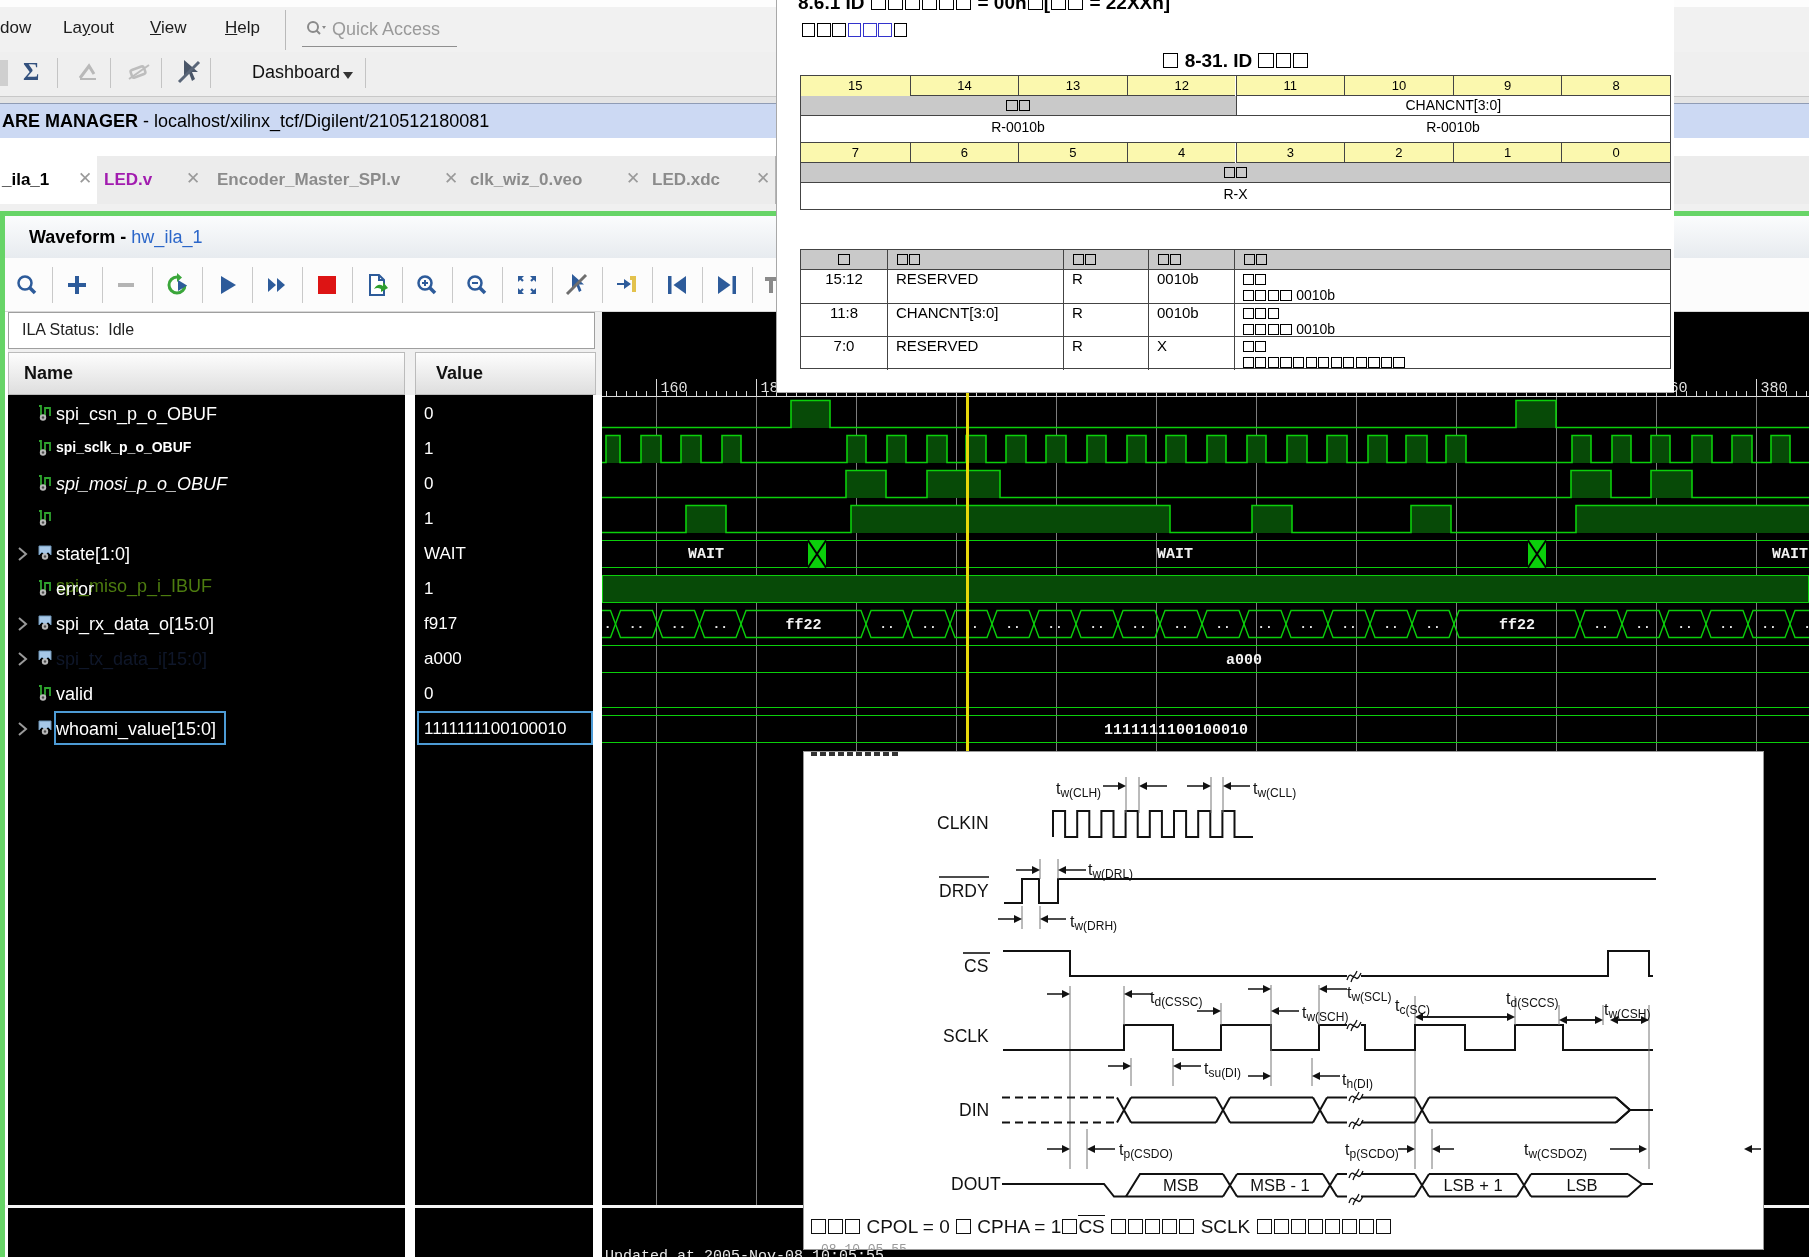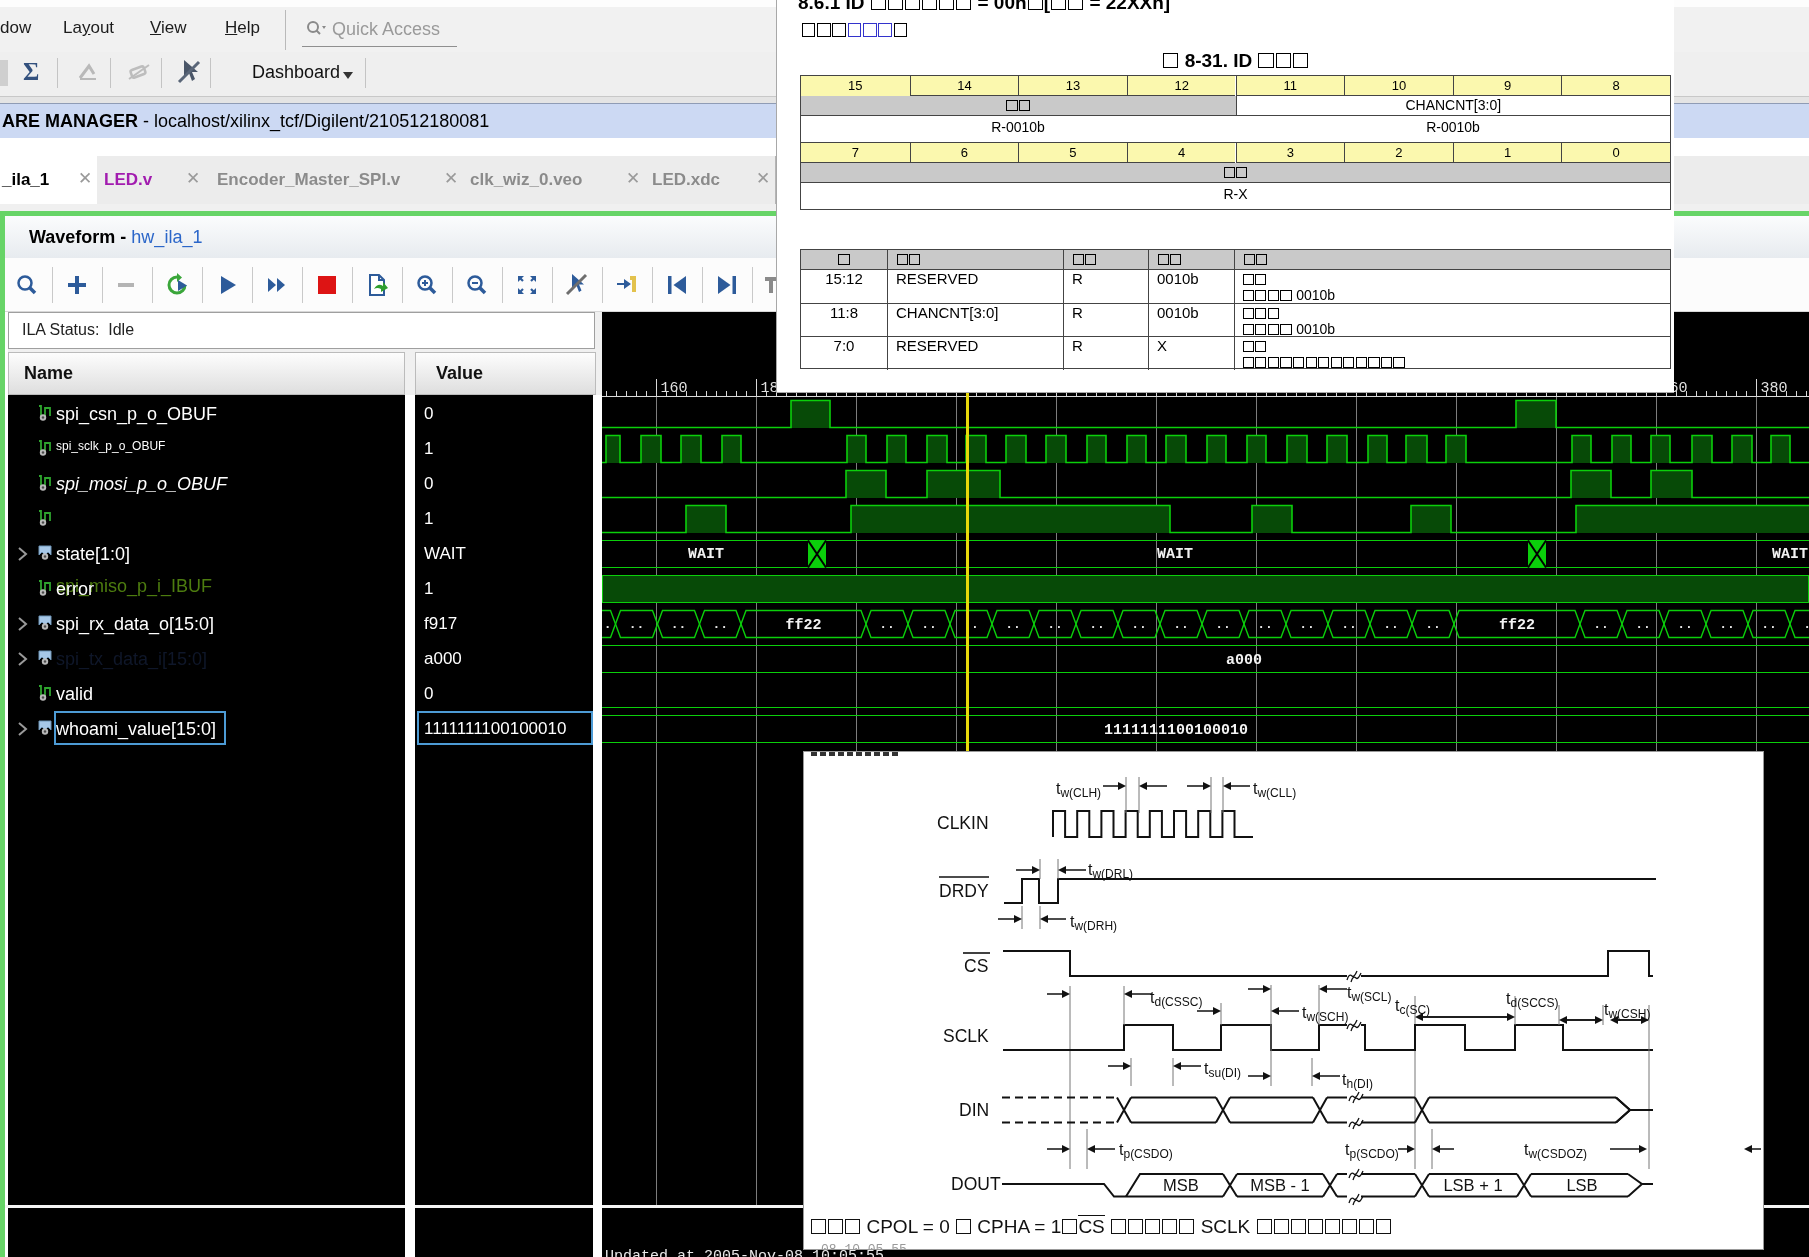--- a/index.html
+++ b/index.html
@@ -183,21 +183,21 @@
       <circle cx="6" cy="14.5" r="3.2" fill="#b9b9b9"></circle>
       <circle cx="6" cy="14.5" r="1.2" fill="#4a4a4a"></circle>
     </svg></div>
 <div class="abs" style="left:56px;top:404px;font-size:18px;color:#fff;">spi_csn_p_o_OBUF</div>
 <div class="abs" style="left:424px;top:404px;font-size:17px;color:#fff;">0</div>
 <div class="abs" style="left:37px;top:438px;"><svg width="16" height="20" viewBox="0 0 16 20">
       <path d="M2 3 H4 V13 H8 V5 H13 V13" fill="none" stroke="#2ea52e" stroke-width="1.8"></path>
       <circle cx="6" cy="14.5" r="3.2" fill="#b9b9b9"></circle>
       <circle cx="6" cy="14.5" r="1.2" fill="#4a4a4a"></circle>
     </svg></div>
-<div class="abs" style="left:56px;top:439px;font-size:12px;color:#fff;">spi_sclk_p_o_OBUF</div>
+<div class="abs" style="left:56px;top:439px;font-size:14px;color:#fff;font-weight:bold;">spi_sclk_p_o_OBUF</div>
 <div class="abs" style="left:424px;top:439px;font-size:17px;color:#fff;">1</div>
 <div class="abs" style="left:37px;top:473px;"><svg width="16" height="20" viewBox="0 0 16 20">
       <path d="M2 3 H4 V13 H8 V5 H13 V13" fill="none" stroke="#2ea52e" stroke-width="1.8"></path>
       <circle cx="6" cy="14.5" r="3.2" fill="#b9b9b9"></circle>
       <circle cx="6" cy="14.5" r="1.2" fill="#4a4a4a"></circle>
     </svg></div>
 <div class="abs" style="left:56px;top:474px;font-size:18px;color:#fff;font-style:italic;">spi_mosi_p_o_OBUF</div>
 <div class="abs" style="left:424px;top:474px;font-size:17px;color:#fff;">0</div>
 <div class="abs" style="left:37px;top:508px;"><svg width="16" height="20" viewBox="0 0 16 20">
       <path d="M2 3 H4 V13 H8 V5 H13 V13" fill="none" stroke="#2ea52e" stroke-width="1.8"></path>

